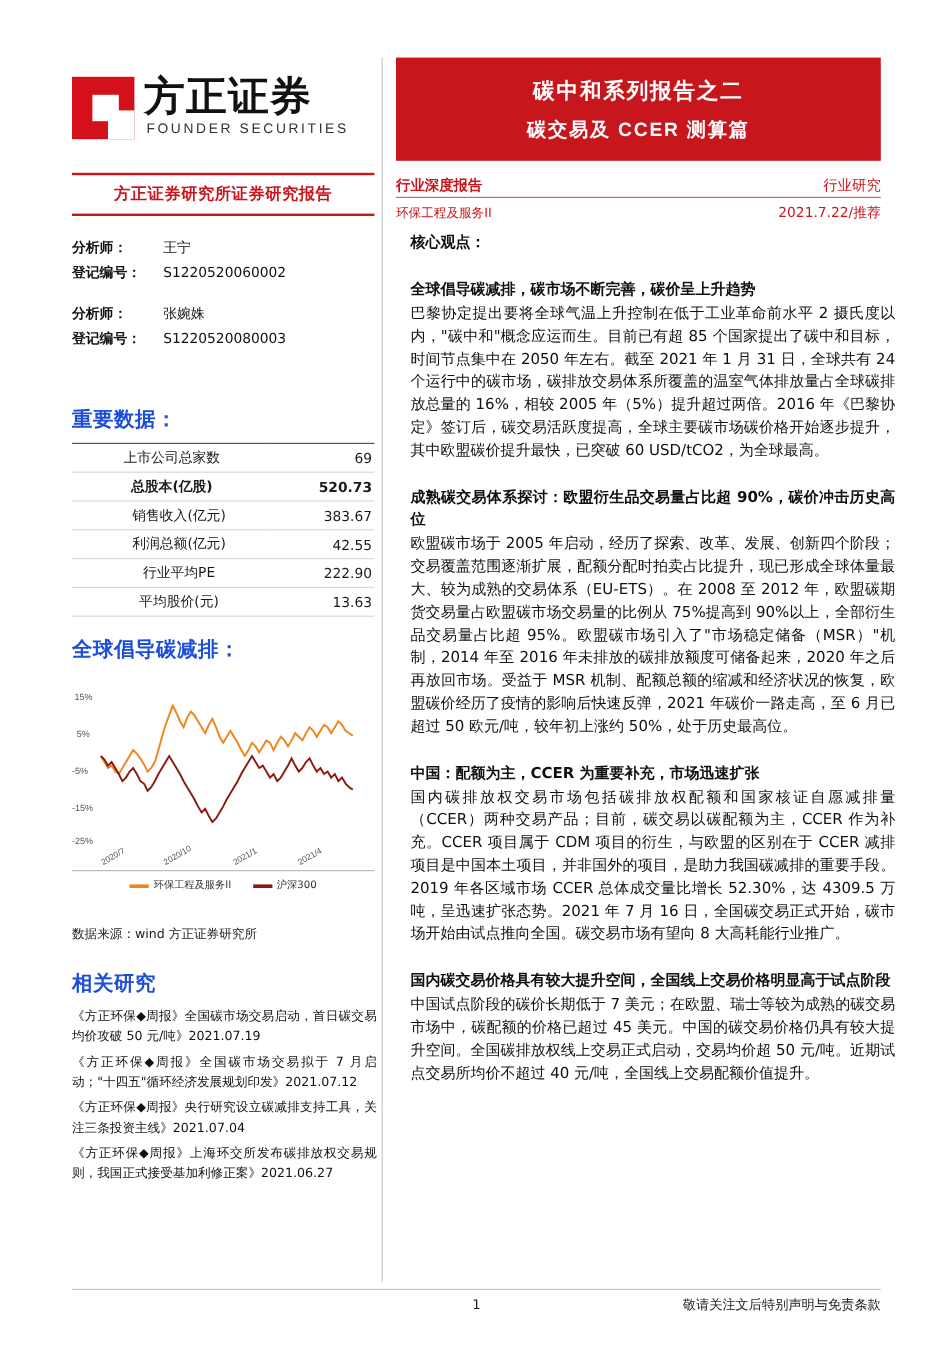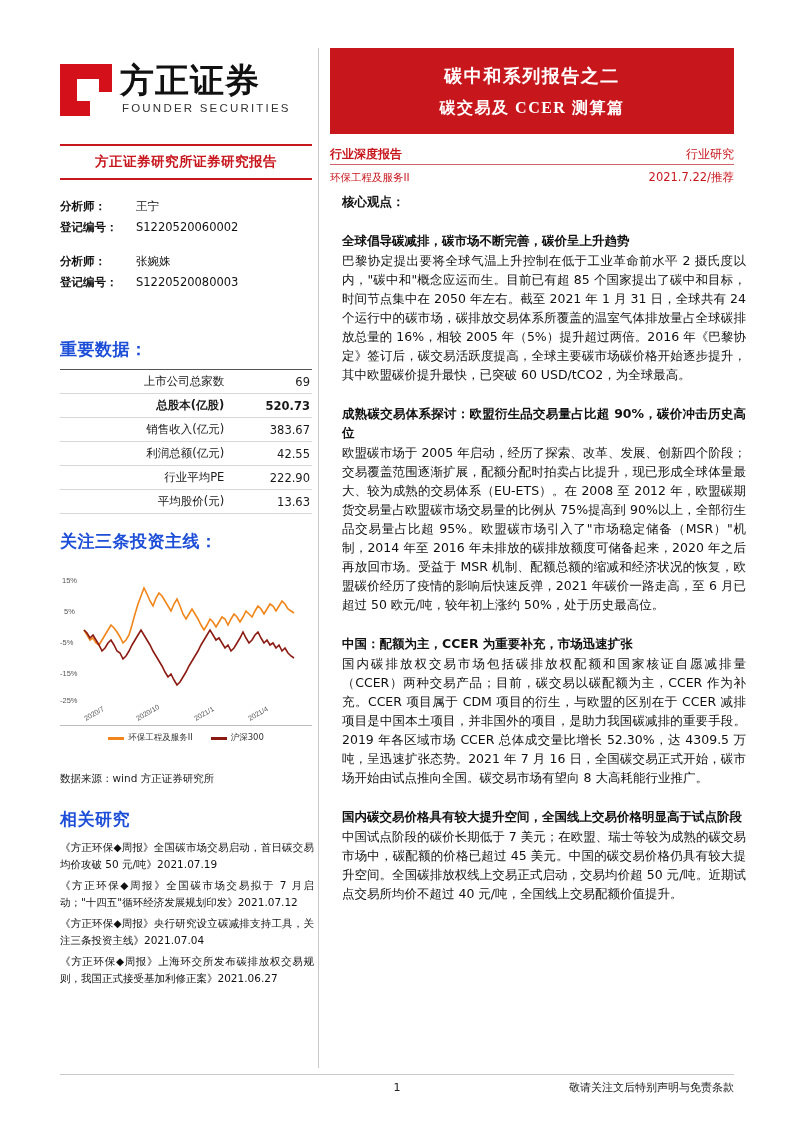--- a/index.html
+++ b/index.html
@@ -88,21 +88,21 @@
     position: absolute; left: 60px; top: 338px; width: 252px;
   }
   .key-table {
     width: 100%; border-collapse: collapse; margin-top: 8px;
     font-size: 11.5px;
     font-family: "DejaVu Sans", "Liberation Sans", sans-serif;
   }
   .key-table tr { border-bottom: 1px solid #d9d9d9; }
   .key-table tr:first-child { border-top: 1.5px solid #555; }
   .key-table td { padding: 4px 2px; }
-  .key-table td.k { text-align: right; }
+  .key-table td.k { text-align: center; }
   .key-table td.v { text-align: right; }
   .key-table tr.indent td.k { padding-left: 14px; }
   .key-table tr.bold td { font-weight: bold; }
 
   .chart-wrap {
     position: absolute; left: 60px; top: 530px; width: 252px;
   }
   .chart-box {
     margin-top: 8px; width: 252px; height: 165px; position: relative;
     border-bottom: 1px solid #bdbdbd;
@@ -143,21 +143,21 @@
     color: #ffffff;
     display: flex; flex-direction: column; align-items: center; justify-content: center;
     gap: 10px;
   }
   .title-band .t1 {
     font-size: 18px; font-weight: bold; letter-spacing: 1.5px;
     font-family: "DejaVu Sans", "Liberation Sans", sans-serif;
   }
   .title-band .t2 {
     font-size: 16px; font-weight: bold; letter-spacing: 1.5px;
-    font-family: Liberation Serif, serif;
+    font-family: Liberation Sans, sans-serif;
   }
   .meta-row {
     position: absolute; left: 330px; width: 404px;
     display: flex; justify-content: space-between; align-items: baseline;
     font-family: "DejaVu Sans", "Liberation Sans", sans-serif;
   }
   .meta-row.r1 { top: 146px; }
   .meta-row.r2 { top: 170px; }
   .meta-row .l { font-size: 12px; font-weight: bold; color: #c8161d; }
   .meta-row .r { font-size: 12px; color: #c8161d; }
@@ -267,21 +267,21 @@
         </tr>
         <tr class="indent">
           <td class="k">平均股价(元)</td>
           <td class="v">13.63</td>
         </tr>
       </tbody>
         </table>
     </div>
 
     <div class="chart-wrap">
-      <div class="sec-title">关注三条投资主线：</div>
+      <div class="sec-title">全球倡导碳减排：</div>
       <div class="chart-box">
         <svg class="chart-svg" width="252" height="165" viewBox="0 0 252 165">
 
           <text x="2" y="22" font-size="7.5" fill="#555" font-family="Liberation Sans, sans-serif">15%</text>
           <text x="4" y="53" font-size="7.5" fill="#555" font-family="Liberation Sans, sans-serif">5%</text>
           <text x="0" y="84" font-size="7.5" fill="#555" font-family="Liberation Sans, sans-serif">-5%</text>
           <text x="0" y="115" font-size="7.5" fill="#555" font-family="Liberation Sans, sans-serif">-15%</text>
           <text x="0" y="142" font-size="7.5" fill="#555" font-family="Liberation Sans, sans-serif">-25%</text>
 
           <text x="26" y="160" font-size="7" fill="#555" font-family="Liberation Sans, sans-serif" transform="rotate(-30 26 160)">2020/7</text>

